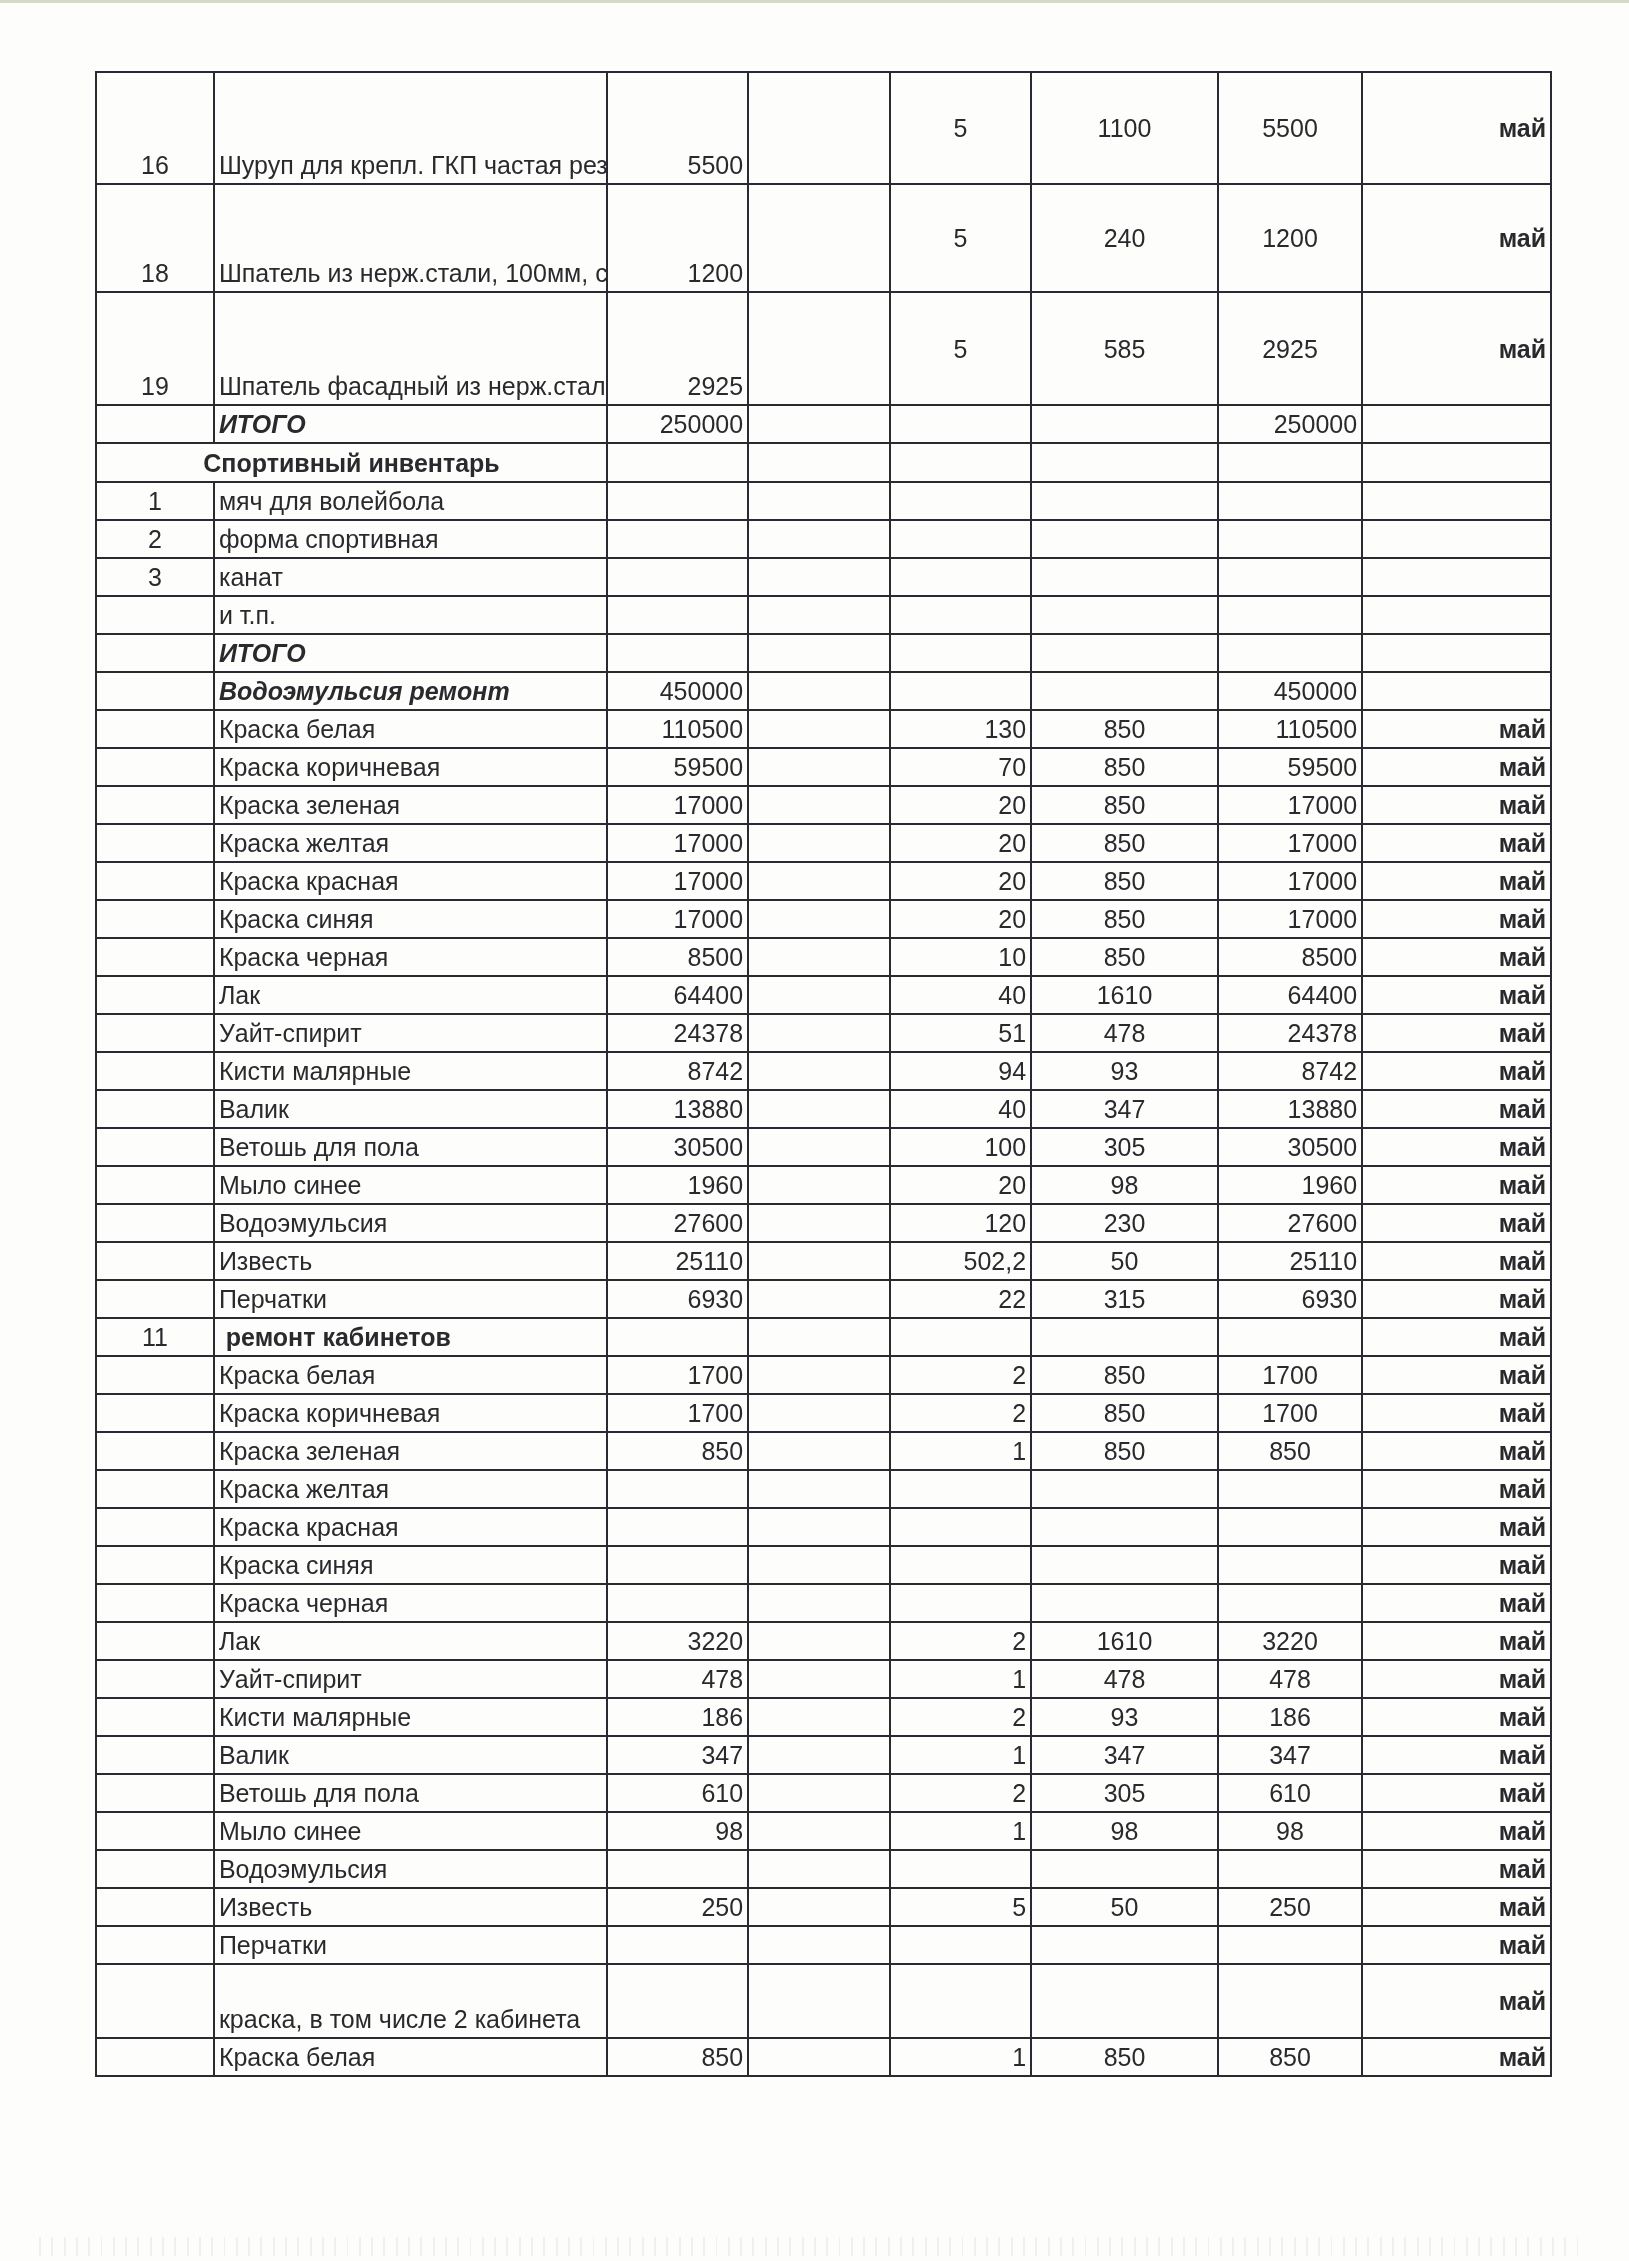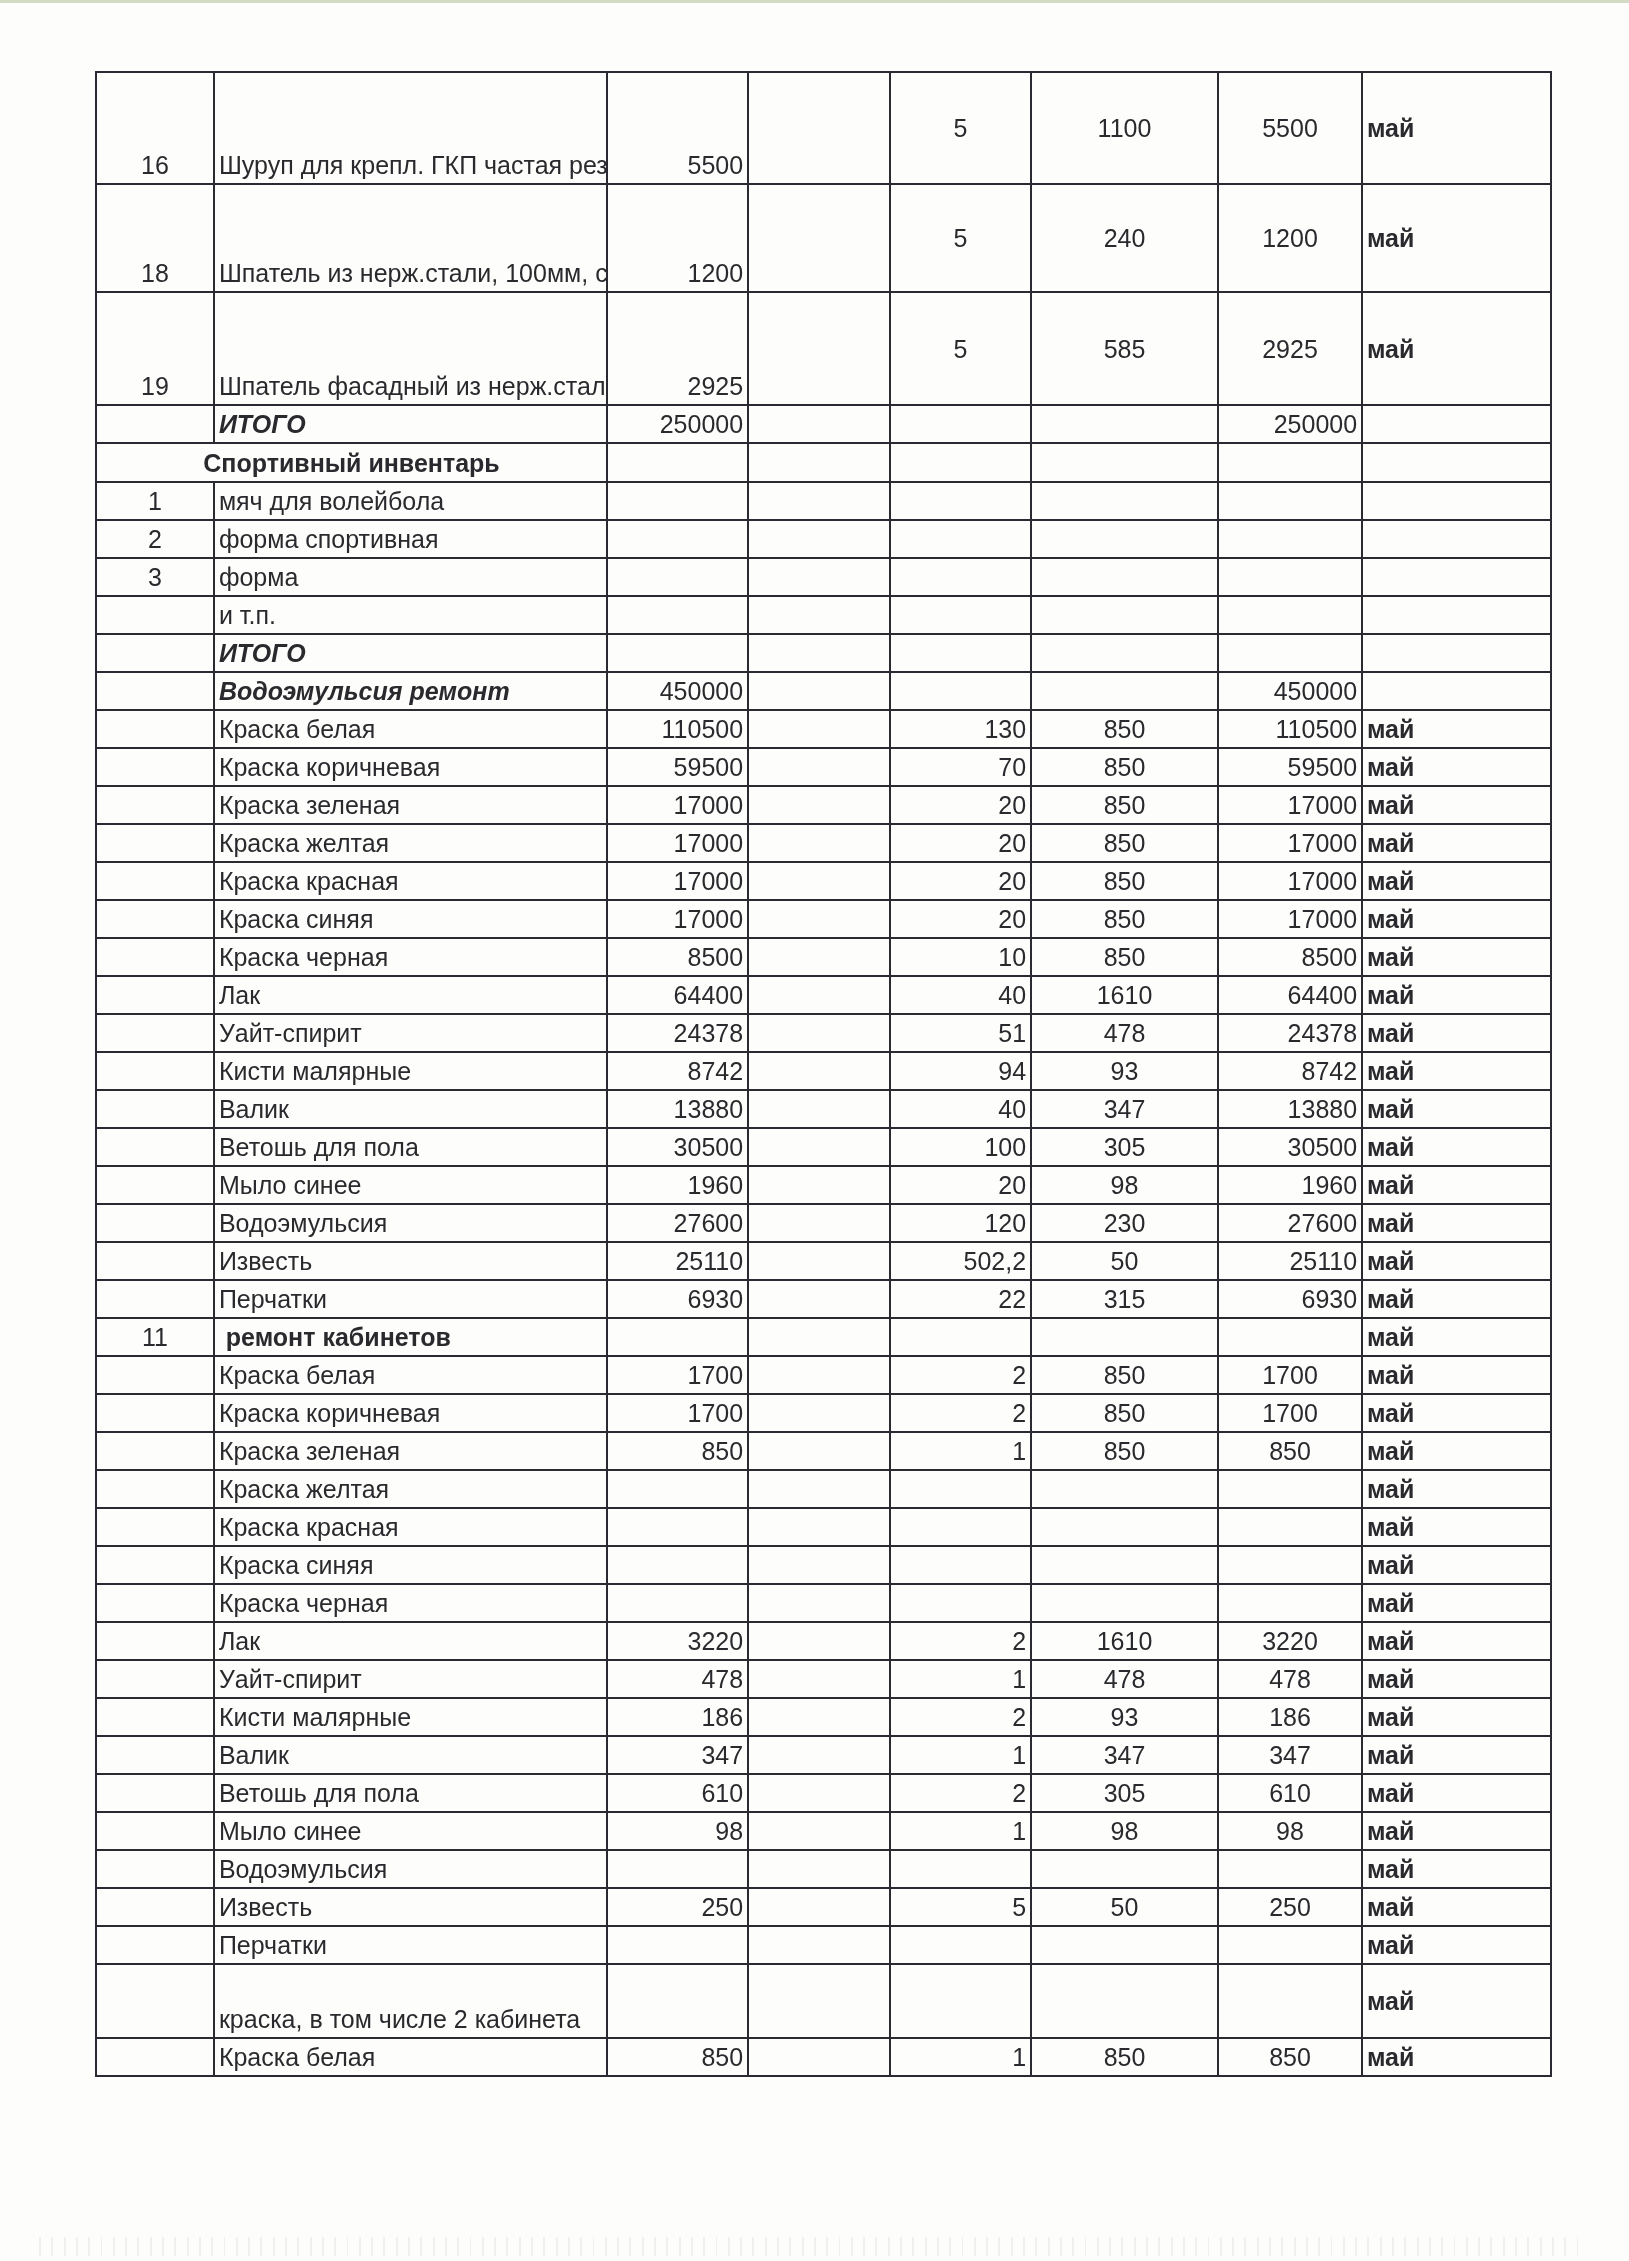--- a/index.html
+++ b/index.html
@@ -15,21 +15,21 @@
     width: 1454px;
   }
   table.sheet td {
     border: 2.6px solid #2b2a33; padding: 0 3.9px; font-size: 25px; line-height: 36px;
     overflow: hidden; white-space: nowrap;
   }
   td.num { text-align: center; }
   td.name { text-align: left; white-space: normal; line-height: 36px; }
   td.r { text-align: right; }
   td.c { text-align: center; }
-  td.month { text-align: left; font-weight: bold; }
+  td.month { text-align: right; font-weight: bold; }
   td.bot { vertical-align: bottom; }
   td.mid { vertical-align: middle; }
   .bi { font-weight: bold; font-style: italic; }
   .b { font-weight: bold; }
 </style>
 </head>
 <body>
 
 <div class="scan-edge"></div>
 
@@ -109,21 +109,21 @@
         <td class="name">форма спортивная</td>
         <td></td>
         <td></td>
         <td></td>
         <td></td>
         <td></td>
         <td></td>
       </tr>
       <tr style="height: 37px;">
         <td class="num">3</td>
-        <td class="name">форма</td>
+        <td class="name">канат</td>
         <td></td>
         <td></td>
         <td></td>
         <td></td>
         <td></td>
         <td></td>
       </tr>
       <tr style="height: 37px;">
         <td class="num"></td>
         <td class="name">и т.п.</td>

